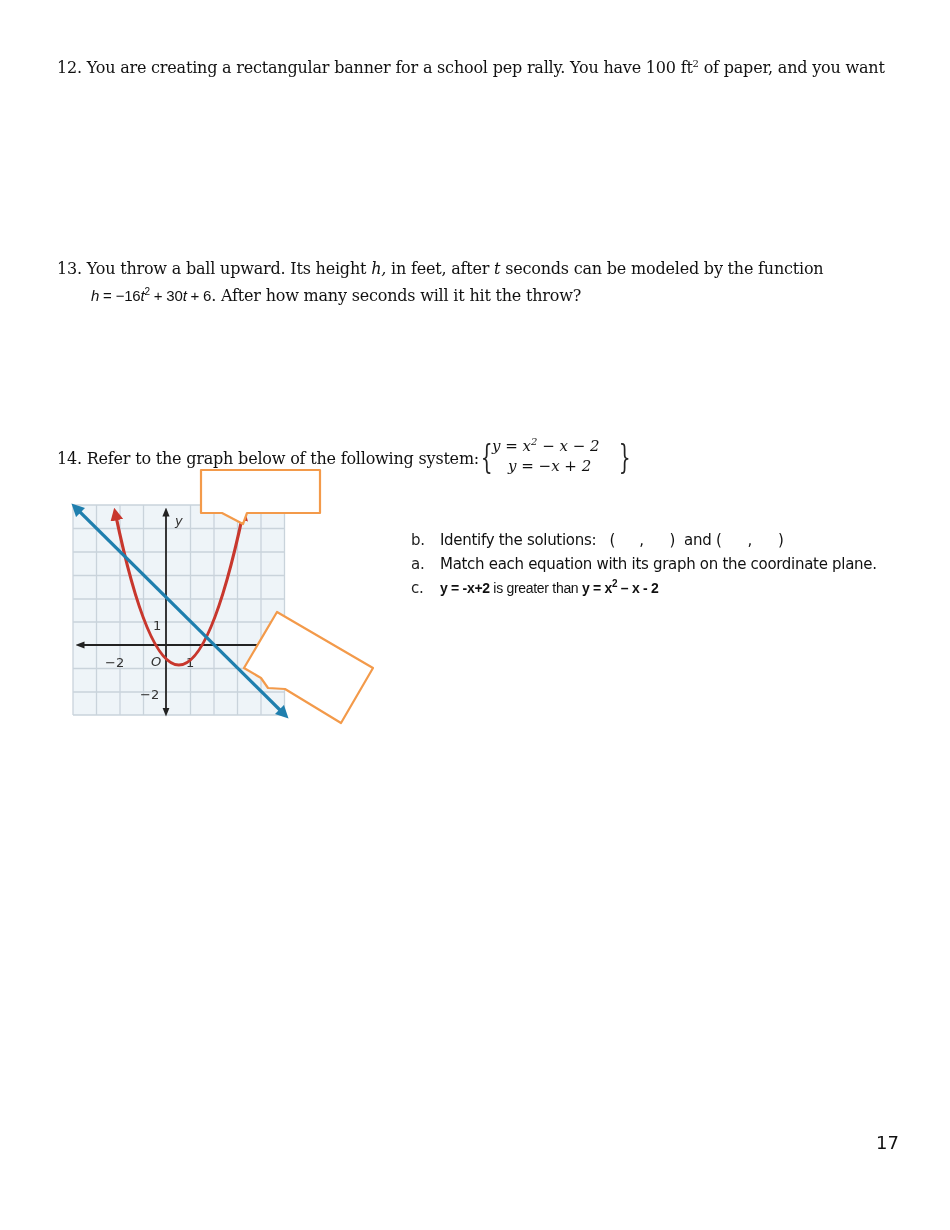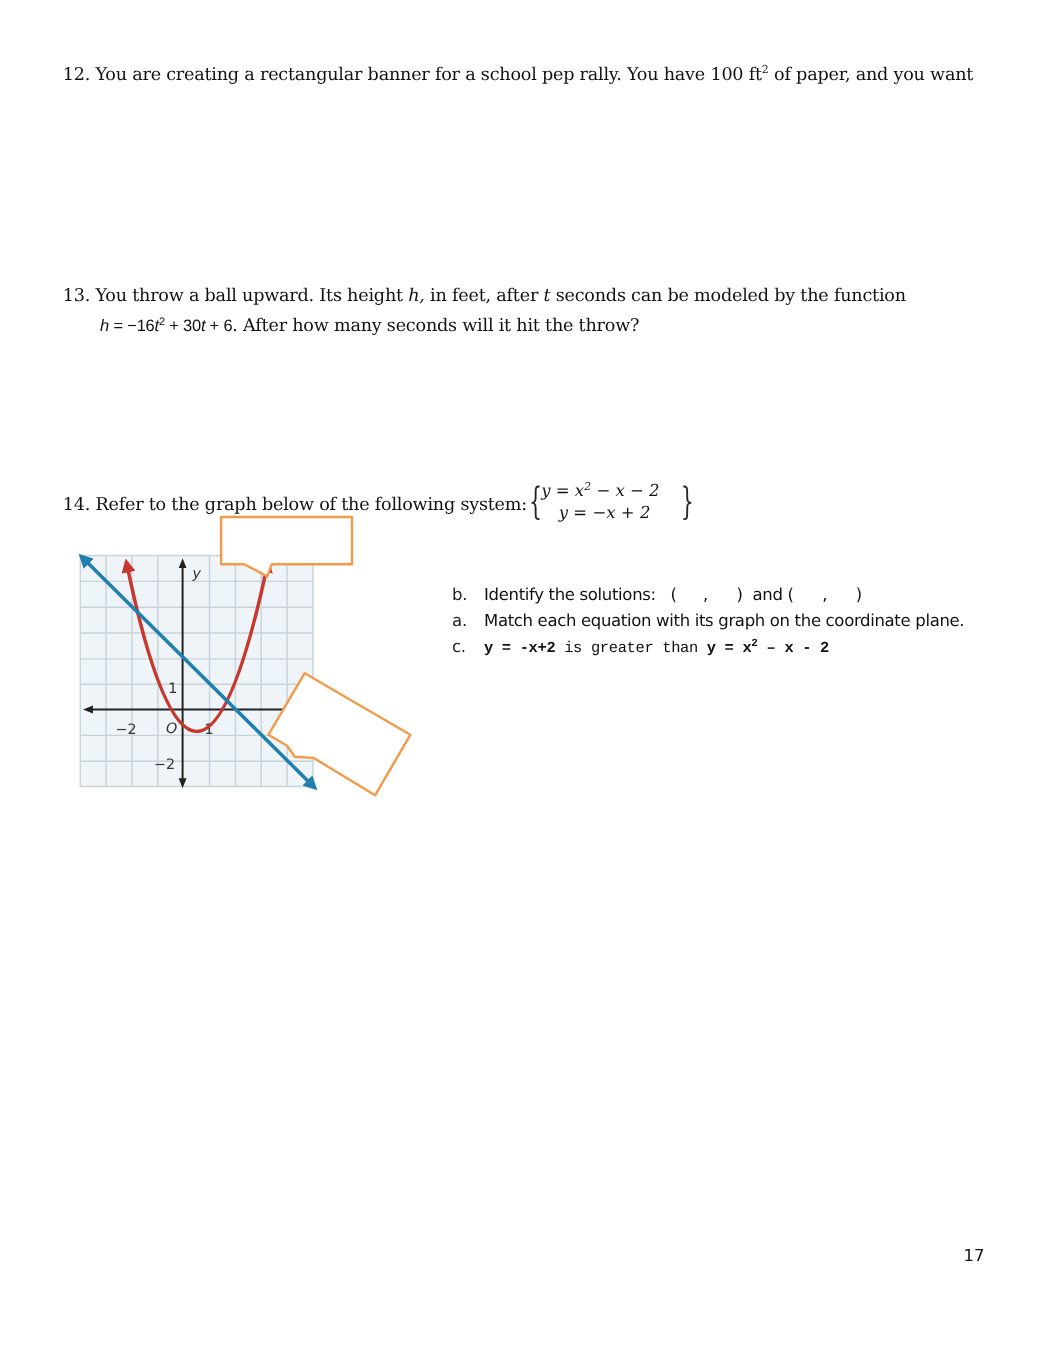--- a/index.html
+++ b/index.html
@@ -15,28 +15,28 @@
   .brace-l, .brace-r { position: absolute; top: 0; font-size: 34px; font-style: normal; line-height: 40px;
                        font-family: "DejaVu Serif", serif; color: #222; transform: scaleX(0.55); }
   .brace-l { left: -6px; }
   .brace-r { left: 132px; }
   .sys-lines { position: absolute; left: 10px; top: 0; white-space: nowrap; }
   .sys-line2 { padding-left: 16px; }
   .subs { position: absolute; left: 411px; top: 528px; }
   .sub { position: relative; font-family: "DejaVu Sans", "Liberation Sans", sans-serif; font-size: 15px;
          line-height: 24px; white-space: nowrap; letter-spacing: -0.3px; }
   .sub .lbl { display: inline-block; width: 29px; color: #222; }
-  .sub .serif { font-family: Liberation Mono, monospace; font-size: 14px; }
+  .sub .serif { font-family: Liberation Sans, sans-serif; font-size: 14px; }
   .sub-c-cont { font-family: "DejaVu Serif", serif; font-size: 14px; padding-left: 29px; line-height: 24px;
                 margin-top: 6px; white-space: nowrap; }
   .blank { display: inline-block; border-bottom: 1px solid #111; width: 54px; height: 14px; vertical-align: baseline; }
   .paren-gap { display: inline-block; width: 24px; }
   .paren-gap2 { display: inline-block; width: 26px; }
   .graph { position: absolute; left: 0; top: 0; width: 950px; height: 800px; pointer-events: none; }
-  .page-num { position: absolute; left: 876px; top: 1132px; font-family: "DejaVu Sans", sans-serif; font-size: 15px; }
+  .page-num { position: absolute; left: 876px; top: 1132px; font-family: "DejaVu Sans", sans-serif; font-size: 18px; }
 </style>
 </head>
 <body>
 
 <div class="q" style="left:57px; top:55px;">
   <span>12.</span>
   <span>You are creating a rectangular banner for a school pep rally. You have 100 ft</span><sup>2</sup><span> of paper, and you want</span>
 </div>
 
 <div class="q" style="left:57px; top:256px;">

